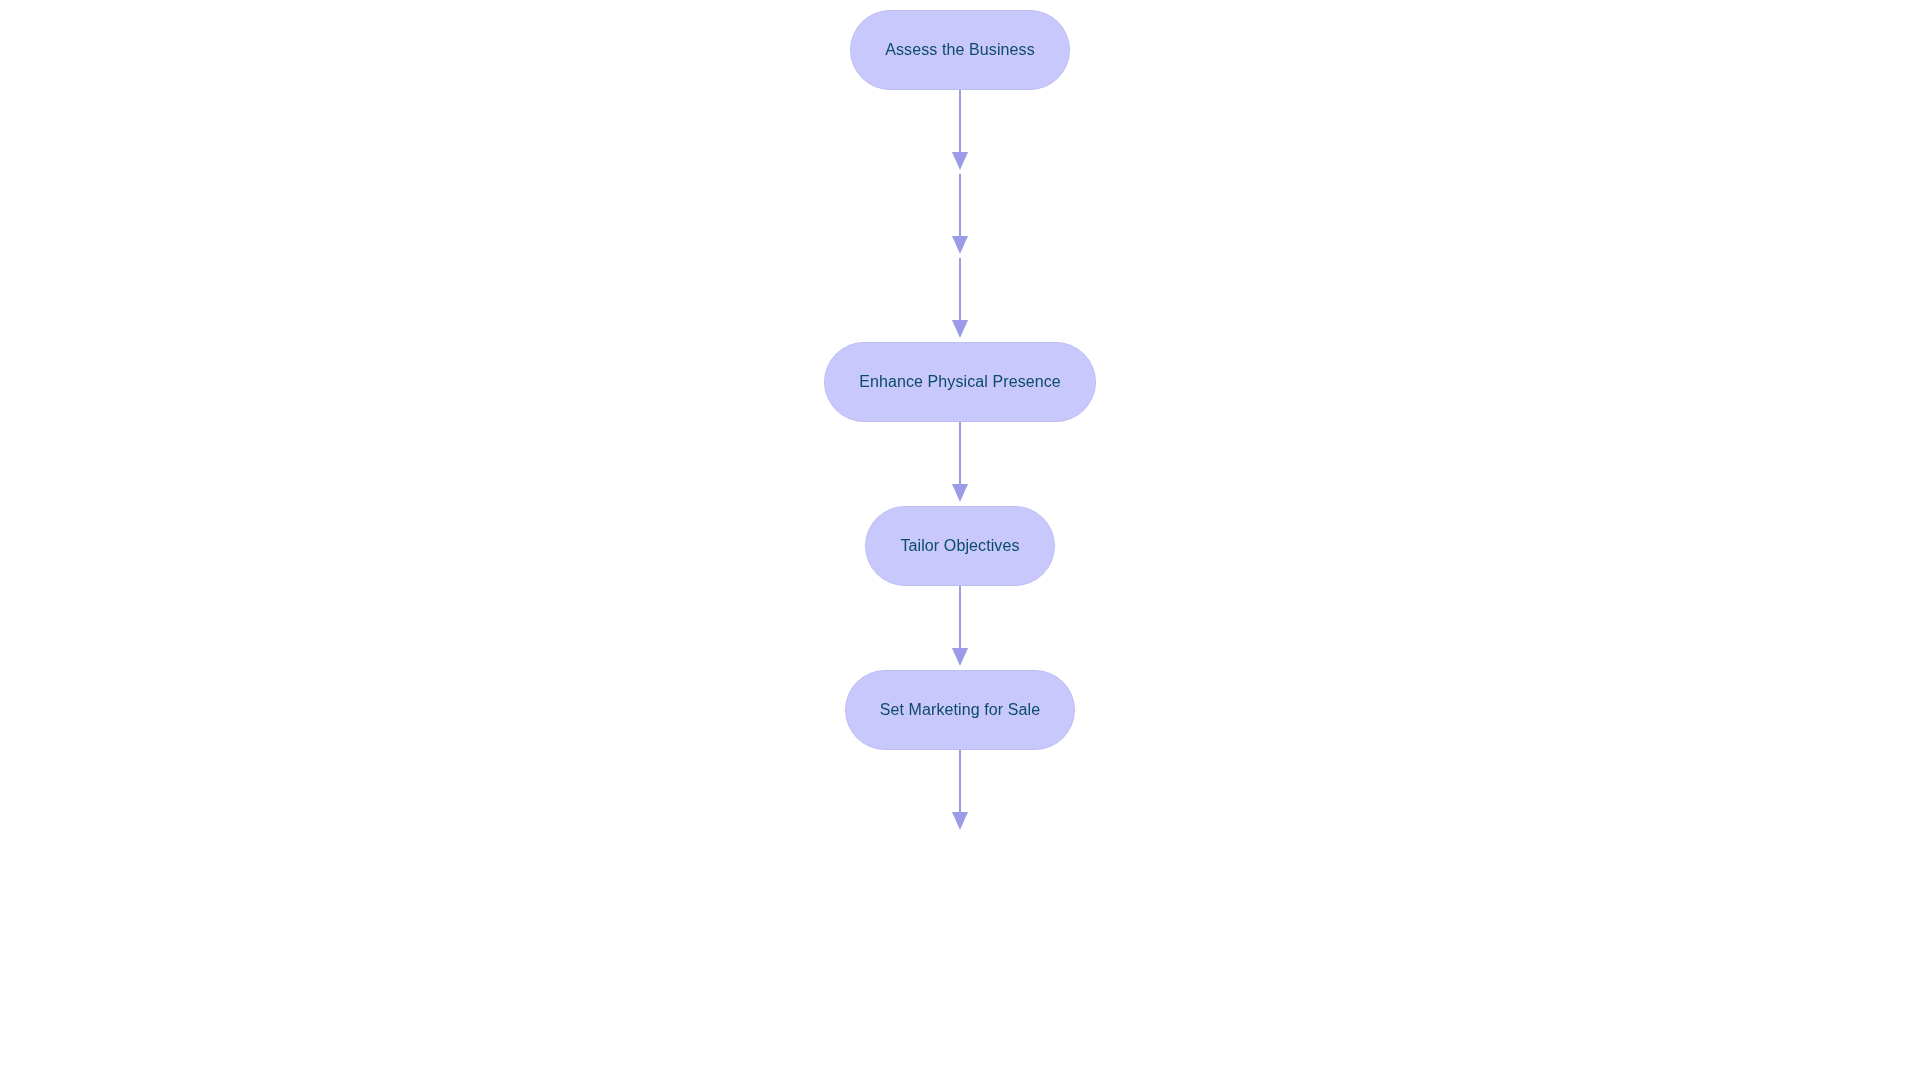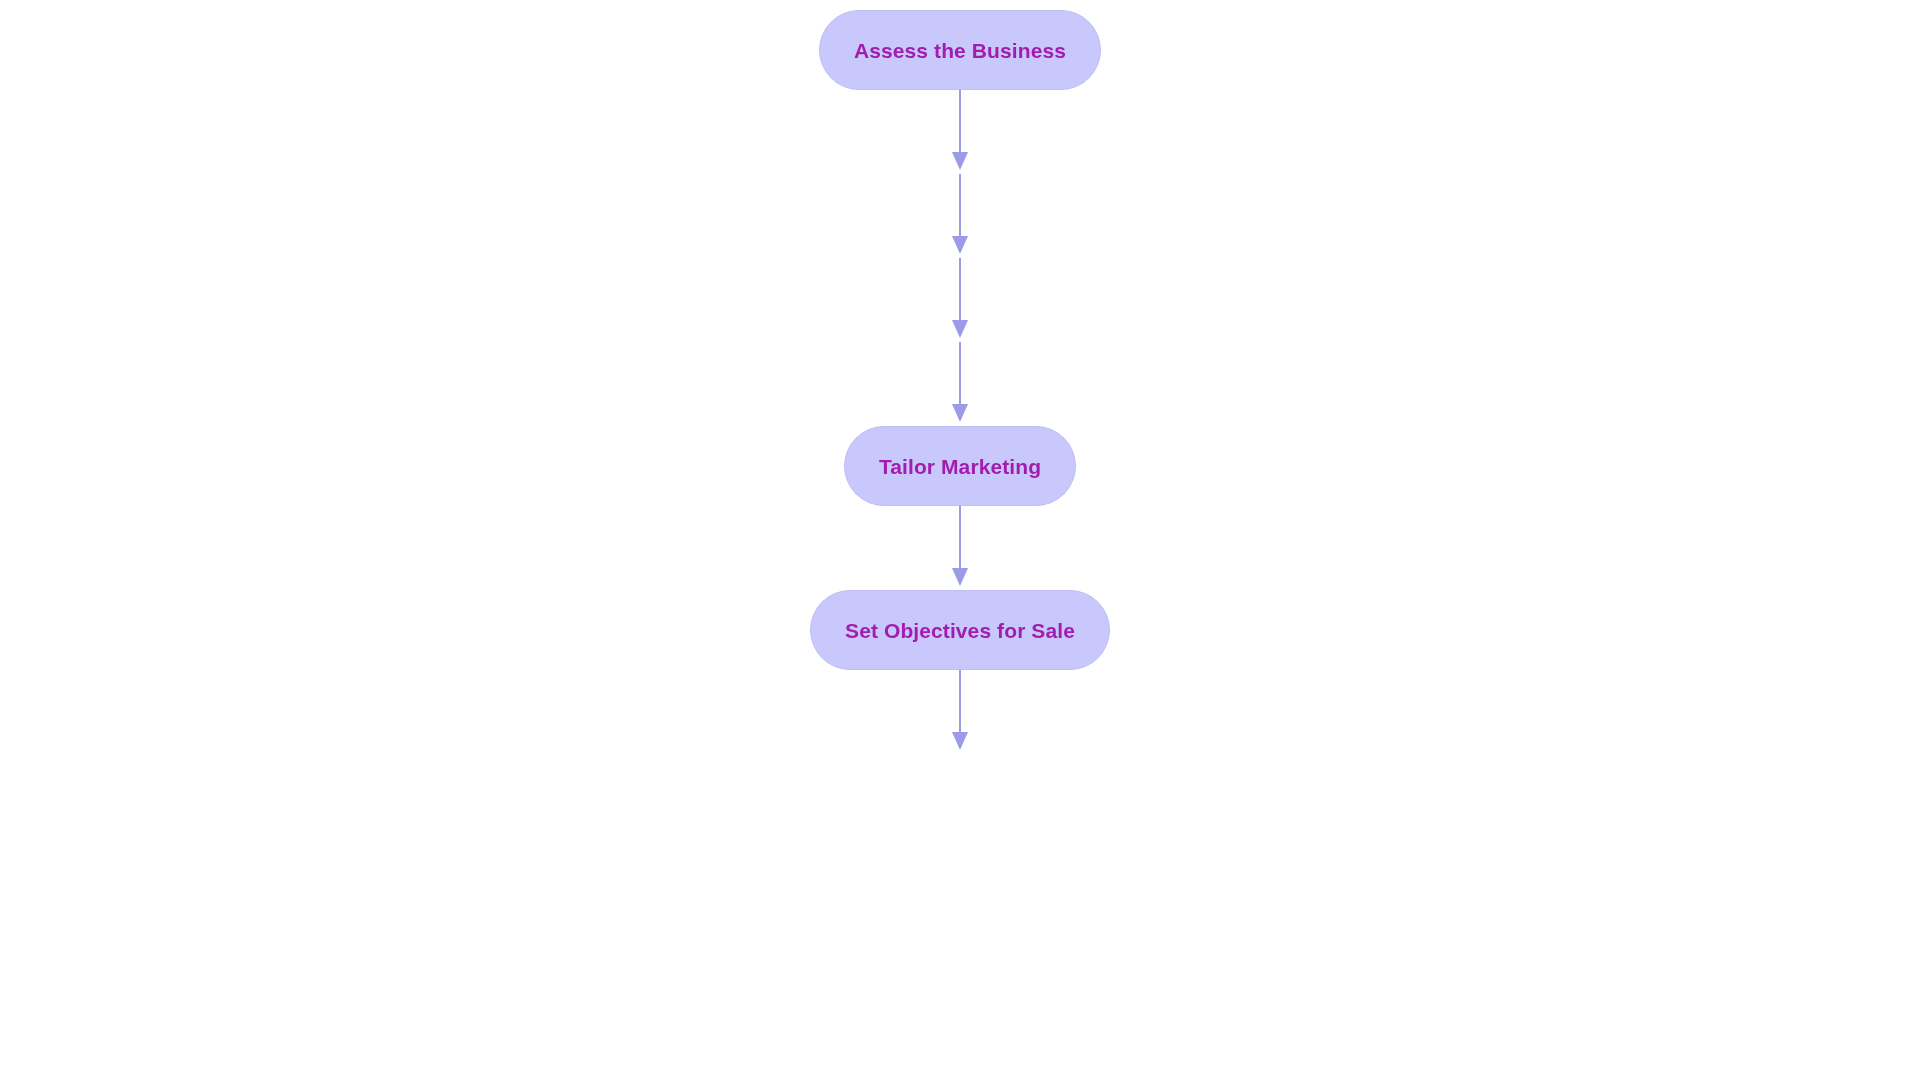--- a/index.html
+++ b/index.html
@@ -42,23 +42,23 @@
     align-items: center;
     justify-content: center;
     padding: 0 34px;
     background: #c8c8fc;
     border: 1px solid #bdbdf4;
     border-radius: 40px;
     flex: 0 0 auto;
   }
 
   .flow-node-label {
-    color: #a21caf;
-    font-size: 21px;
-    font-weight: 700;
+    color: #0c4a6e;
+    font-size: 16px;
+    font-weight: 400;
     line-height: 1;
     letter-spacing: 0.1px;
     white-space: nowrap;
     font-family: "Liberation Sans", "DejaVu Sans", sans-serif;
   }
 
   
   .flow-connector {
     position: relative;
     width: 24px;
@@ -107,41 +107,44 @@
     </div>
 
 
     <div class="flow-connector">
       <svg viewBox="0 0 24 84" xmlns="http://www.w3.org/2000/svg">
         <line class="connector-line" x1="12" y1="0" x2="12" y2="66"></line>
         <polygon class="connector-head" points="12,80 4,62 20,62"></polygon>
       </svg>
     </div>
 
-
-    <div class="flow-connector">
-      <svg viewBox="0 0 24 84" xmlns="http://www.w3.org/2000/svg">
-        <line class="connector-line" x1="12" y1="0" x2="12" y2="66"></line>
-        <polygon class="connector-head" points="12,80 4,62 20,62"></polygon>
-      </svg>
-    </div>
-
     <div class="flow-node">
-      <span class="flow-node-label">Tailor Marketing</span>
+      <span class="flow-node-label">Enhance Physical Presence</span>
     </div>
 
     <div class="flow-connector">
       <svg viewBox="0 0 24 84" xmlns="http://www.w3.org/2000/svg">
         <line class="connector-line" x1="12" y1="0" x2="12" y2="66"></line>
         <polygon class="connector-head" points="12,80 4,62 20,62"></polygon>
       </svg>
     </div>
 
     <div class="flow-node">
-      <span class="flow-node-label">Set Objectives for Sale</span>
+      <span class="flow-node-label">Tailor Objectives</span>
+    </div>
+
+    <div class="flow-connector">
+      <svg viewBox="0 0 24 84" xmlns="http://www.w3.org/2000/svg">
+        <line class="connector-line" x1="12" y1="0" x2="12" y2="66"></line>
+        <polygon class="connector-head" points="12,80 4,62 20,62"></polygon>
+      </svg>
+    </div>
+
+    <div class="flow-node">
+      <span class="flow-node-label">Set Marketing for Sale</span>
     </div>
 
     <div class="flow-connector">
       <svg viewBox="0 0 24 84" xmlns="http://www.w3.org/2000/svg">
         <line class="connector-line" x1="12" y1="0" x2="12" y2="66"></line>
         <polygon class="connector-head" points="12,80 4,62 20,62"></polygon>
       </svg>
     </div>
 
 

